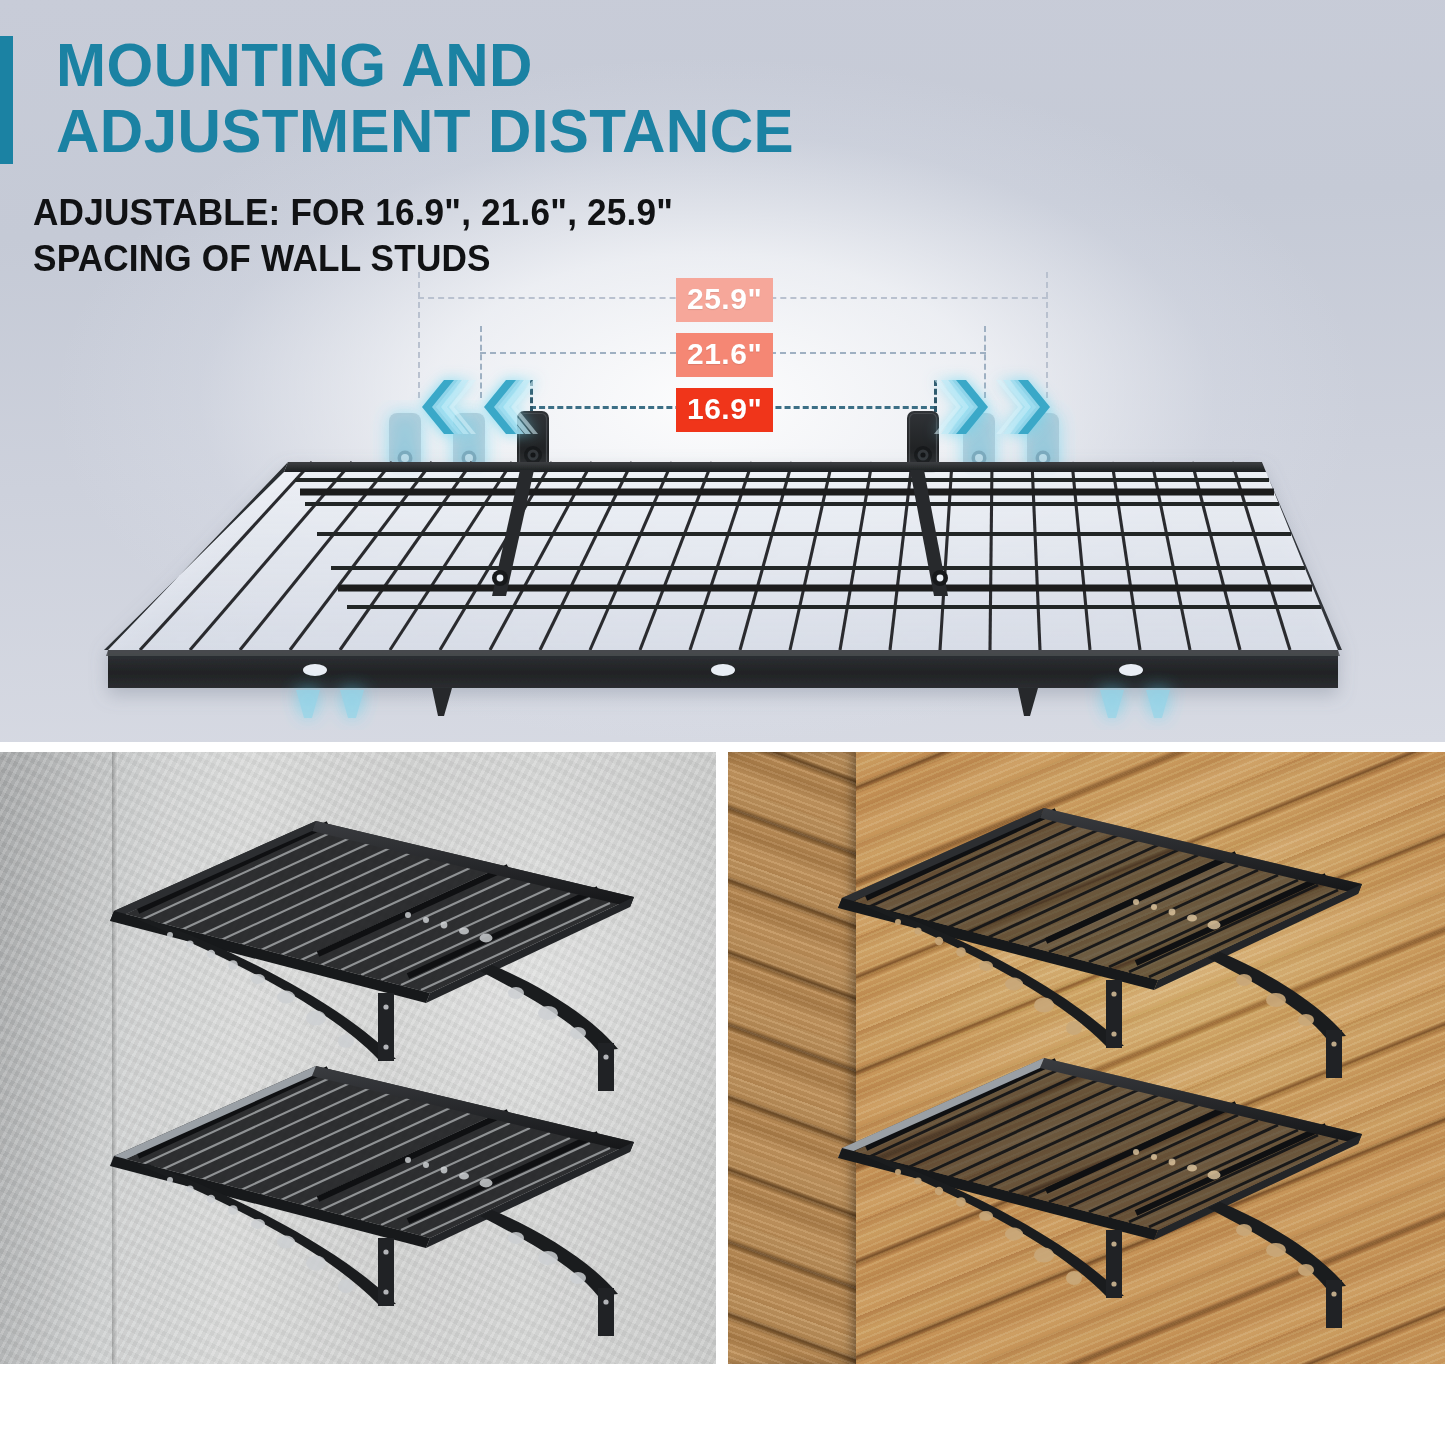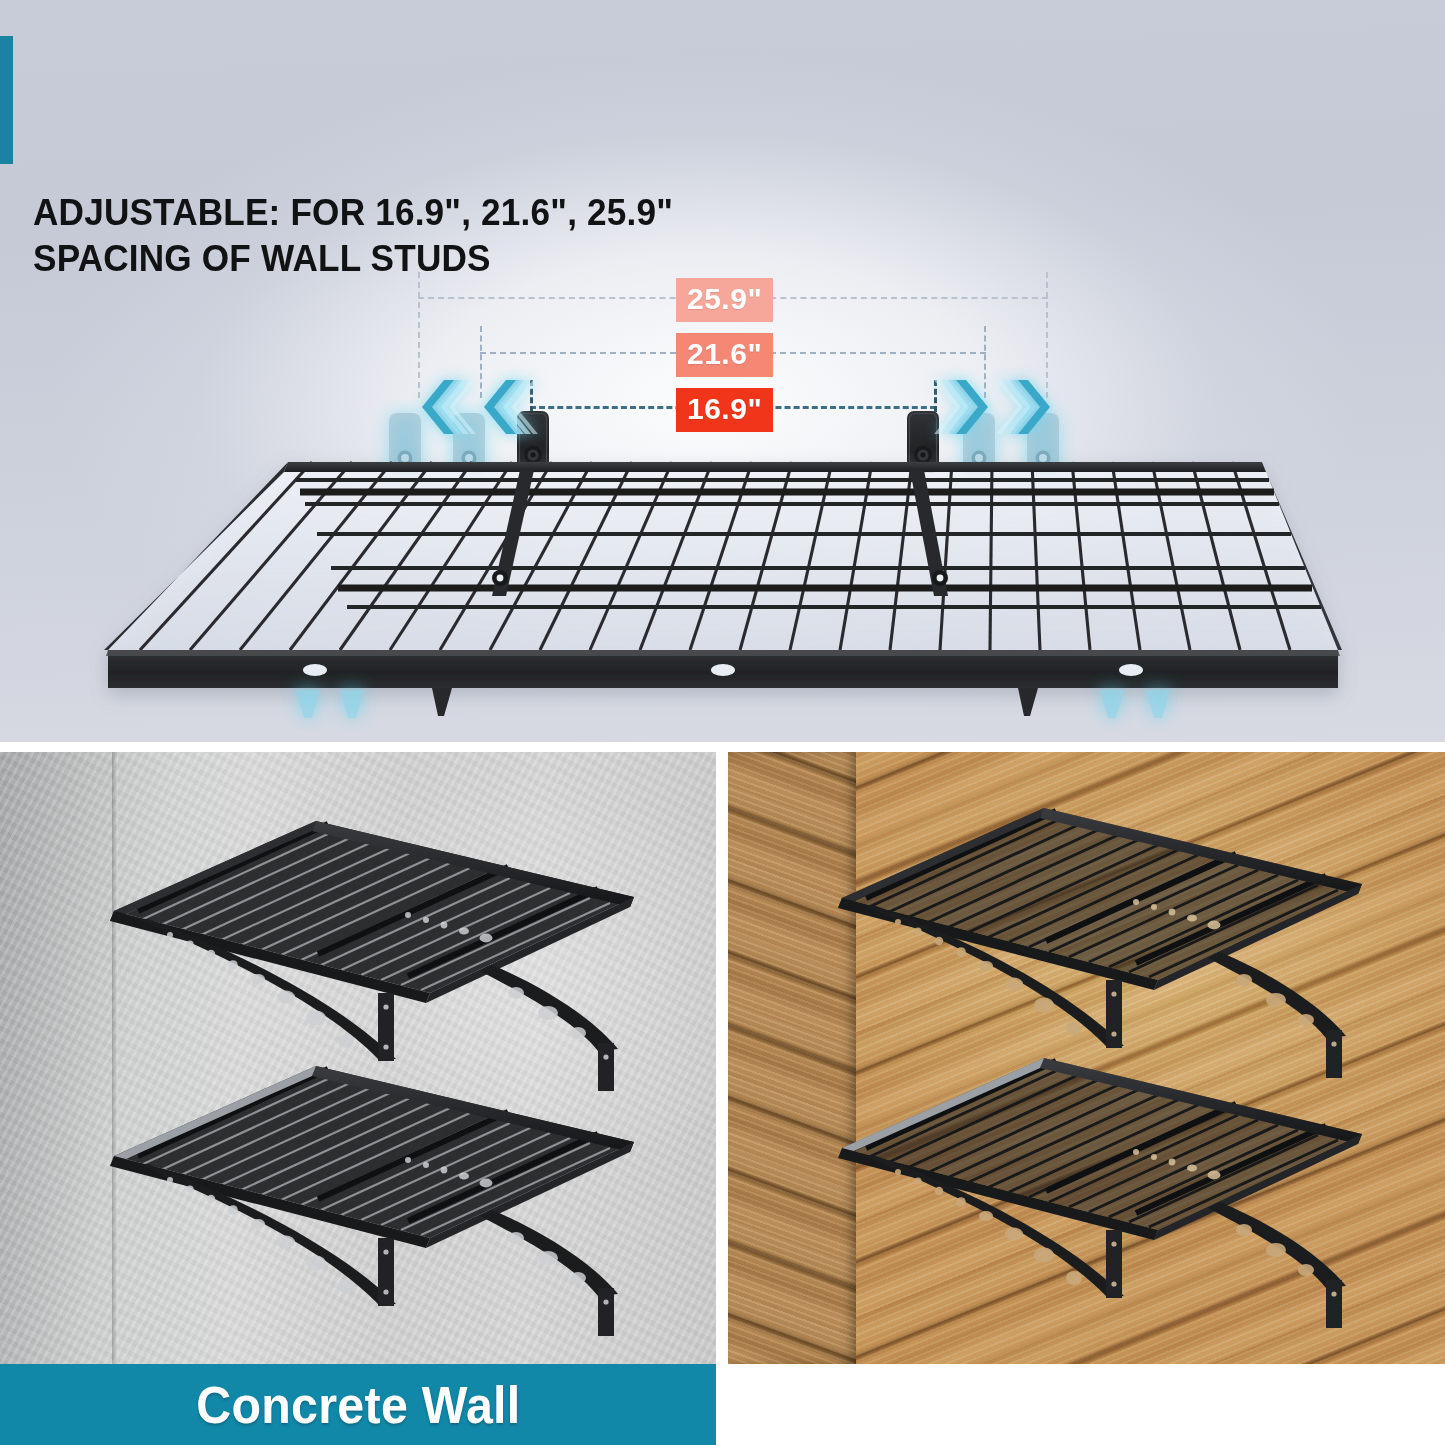--- a/index.html
+++ b/index.html
@@ -151,20 +151,24 @@
     background:#ffffff; z-index:9;
   }
 </style>
 </head>
 <body>
 
 <div class="top-panel">
 
   <div class="accent-bar"></div>
 
+  <div class="title-block">
+    <div class="title-line">MOUNTING AND</div>
+    <div class="title-line">ADJUSTMENT DISTANCE</div>
+  </div>
 
   <div class="subtitle-block">
     <div class="subtitle-line">ADJUSTABLE: FOR 16.9", 21.6", 25.9"</div>
     <div class="subtitle-line">SPACING OF WALL STUDS</div>
   </div>
 
   <div class="measure-zone">
 
     <div class="mline" style="left:418px; top:29px; width:630px; border-top-width:2px; border-color:#b9c1cf;"></div>
     <div class="mtick" style="left:418px; top:4px; height:126px; border-left-width:2px; border-color:#b9c1cf;"></div>
@@ -505,23 +509,20 @@
         <g fill="#d5d8db" opacity=".8">
           <circle cx="330" cy="108" r="3"></circle>
             <circle cx="348" cy="113" r="3"></circle>
           <circle cx="366" cy="118" r="3.4"></circle>
             <ellipse cx="386" cy="124" rx="5" ry="3.6"></ellipse>
           <ellipse cx="408" cy="131" rx="6.5" ry="4.4"></ellipse>
         </g>
       </svg>
     </div>
 
-    <div class="caption-banner">
-      <span class="caption-text">Concrete Wall</span>
-    </div>
   </div>
 
   <div class="panel-gap"></div>
 
   <div class="photo-panel panel-right">
     <div class="photo-img wood">
       <div class="wood-corner"></div>
 
       <svg class="photo-shelf" width="600" height="290" viewBox="0 0 600 290" style="left:78px; top:42px;">
         <defs>

